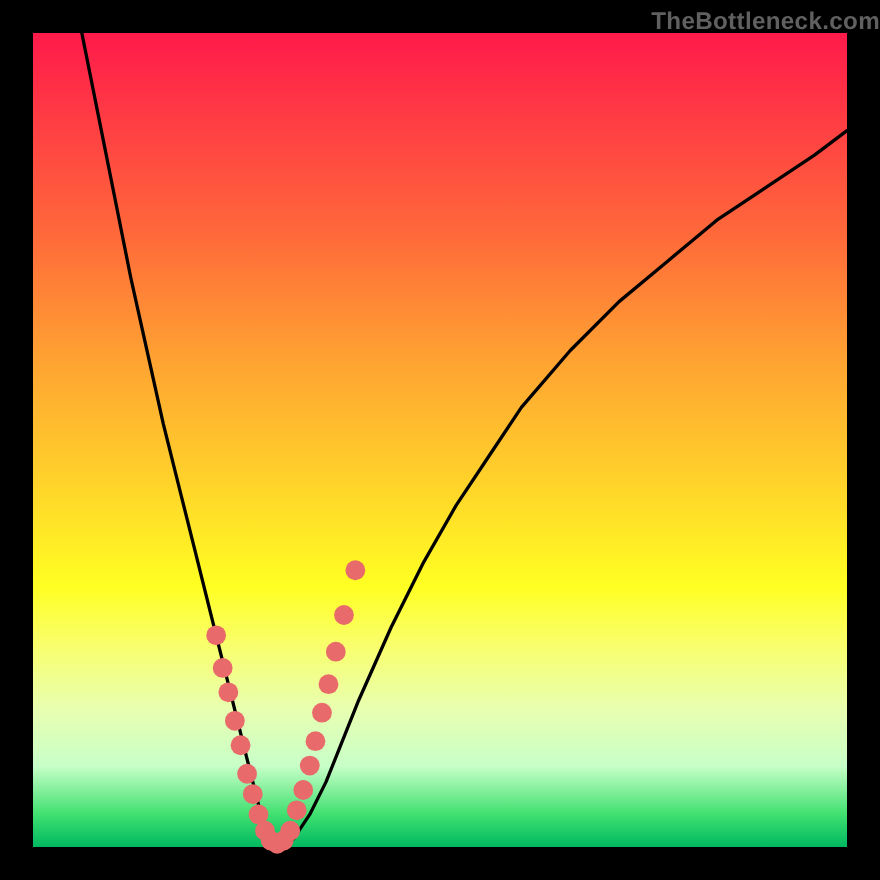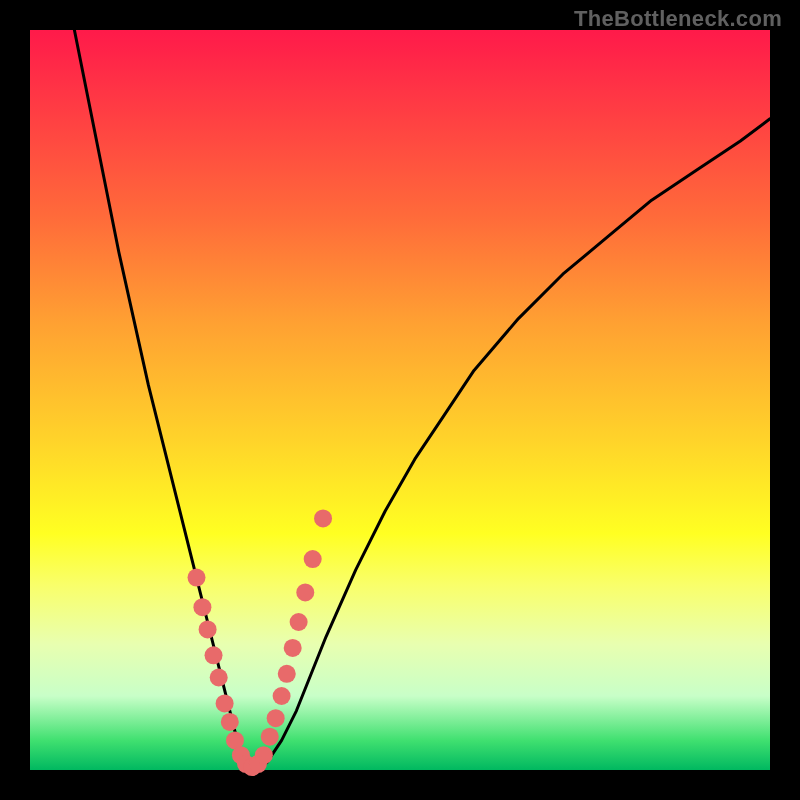--- a/index.html
+++ b/index.html
@@ -34,21 +34,21 @@
       #f9ff6a 75%,
       #e8ffb0 83%,
       #c8ffc8 90%,
       #40e070 96%,
       #00b860 100%
     );
   }
   .watermark {
     position: absolute;
     top: 6px;
-    right: 18px;
+    right: 0;
     color: #606060;
     font-size: 22px;
     font-weight: bold;
     letter-spacing: 0.3px;
     user-select: none;
   }
   svg.curve {
     position: absolute;
     left: 0;
     top: 0;

